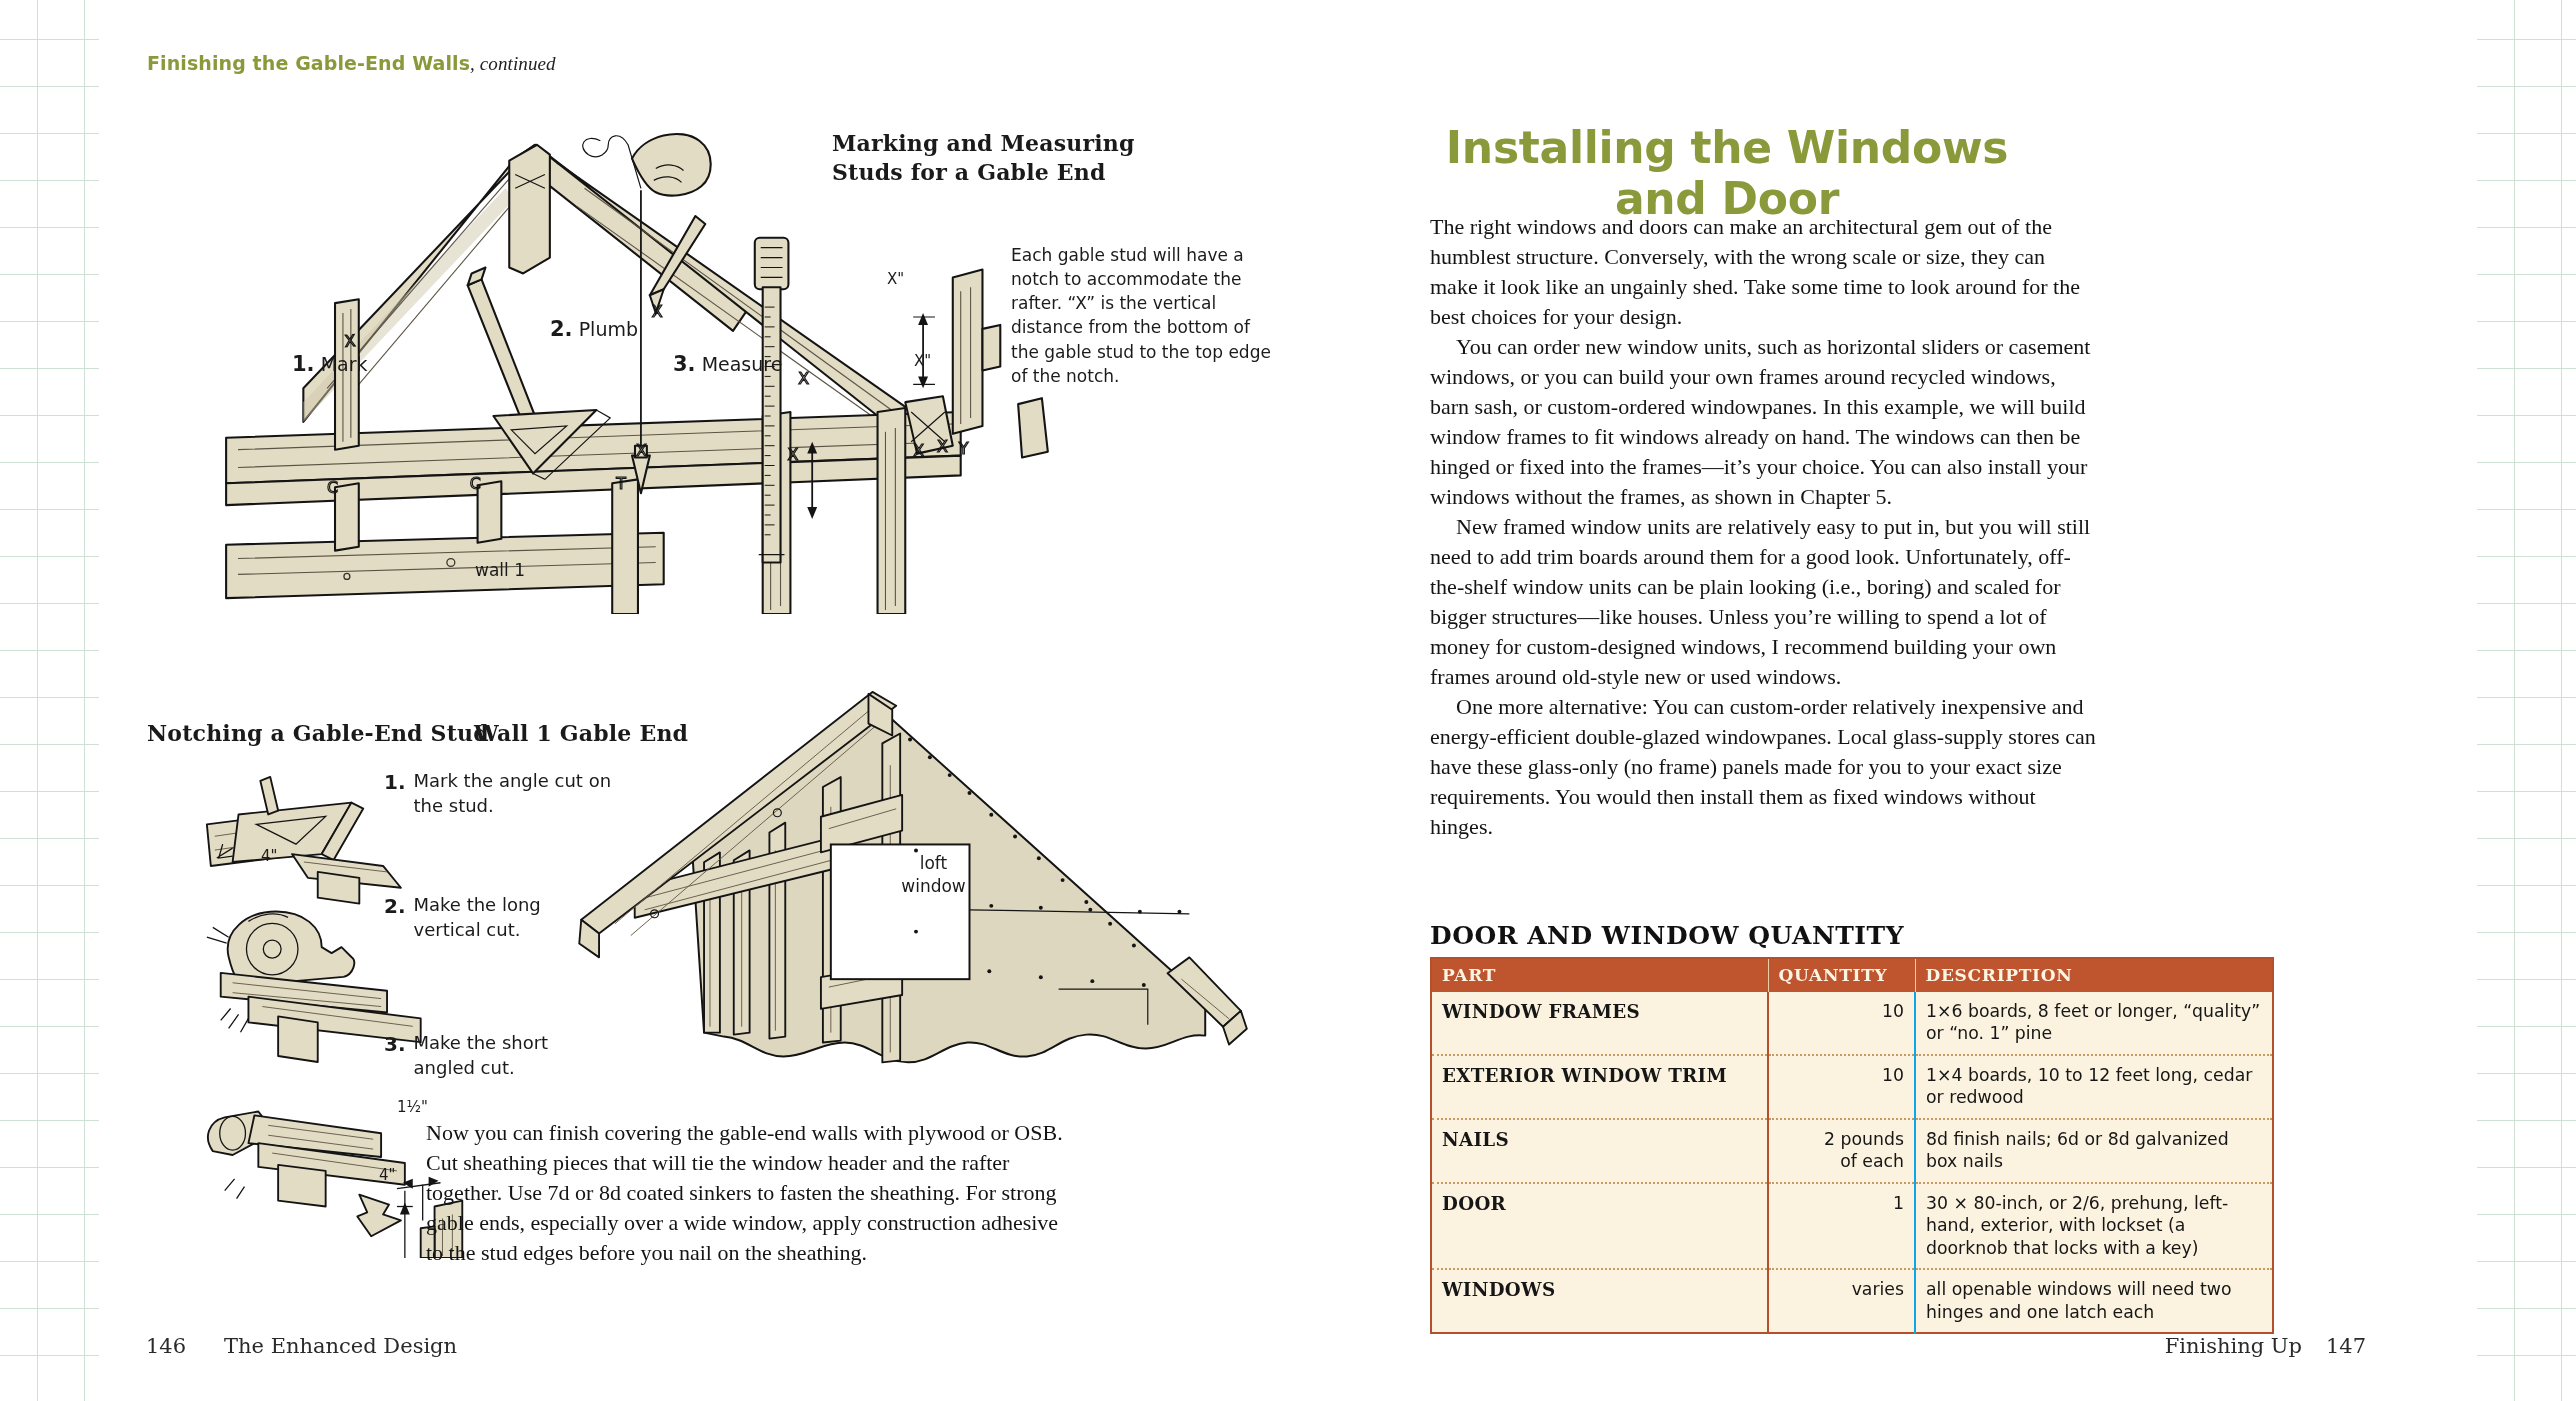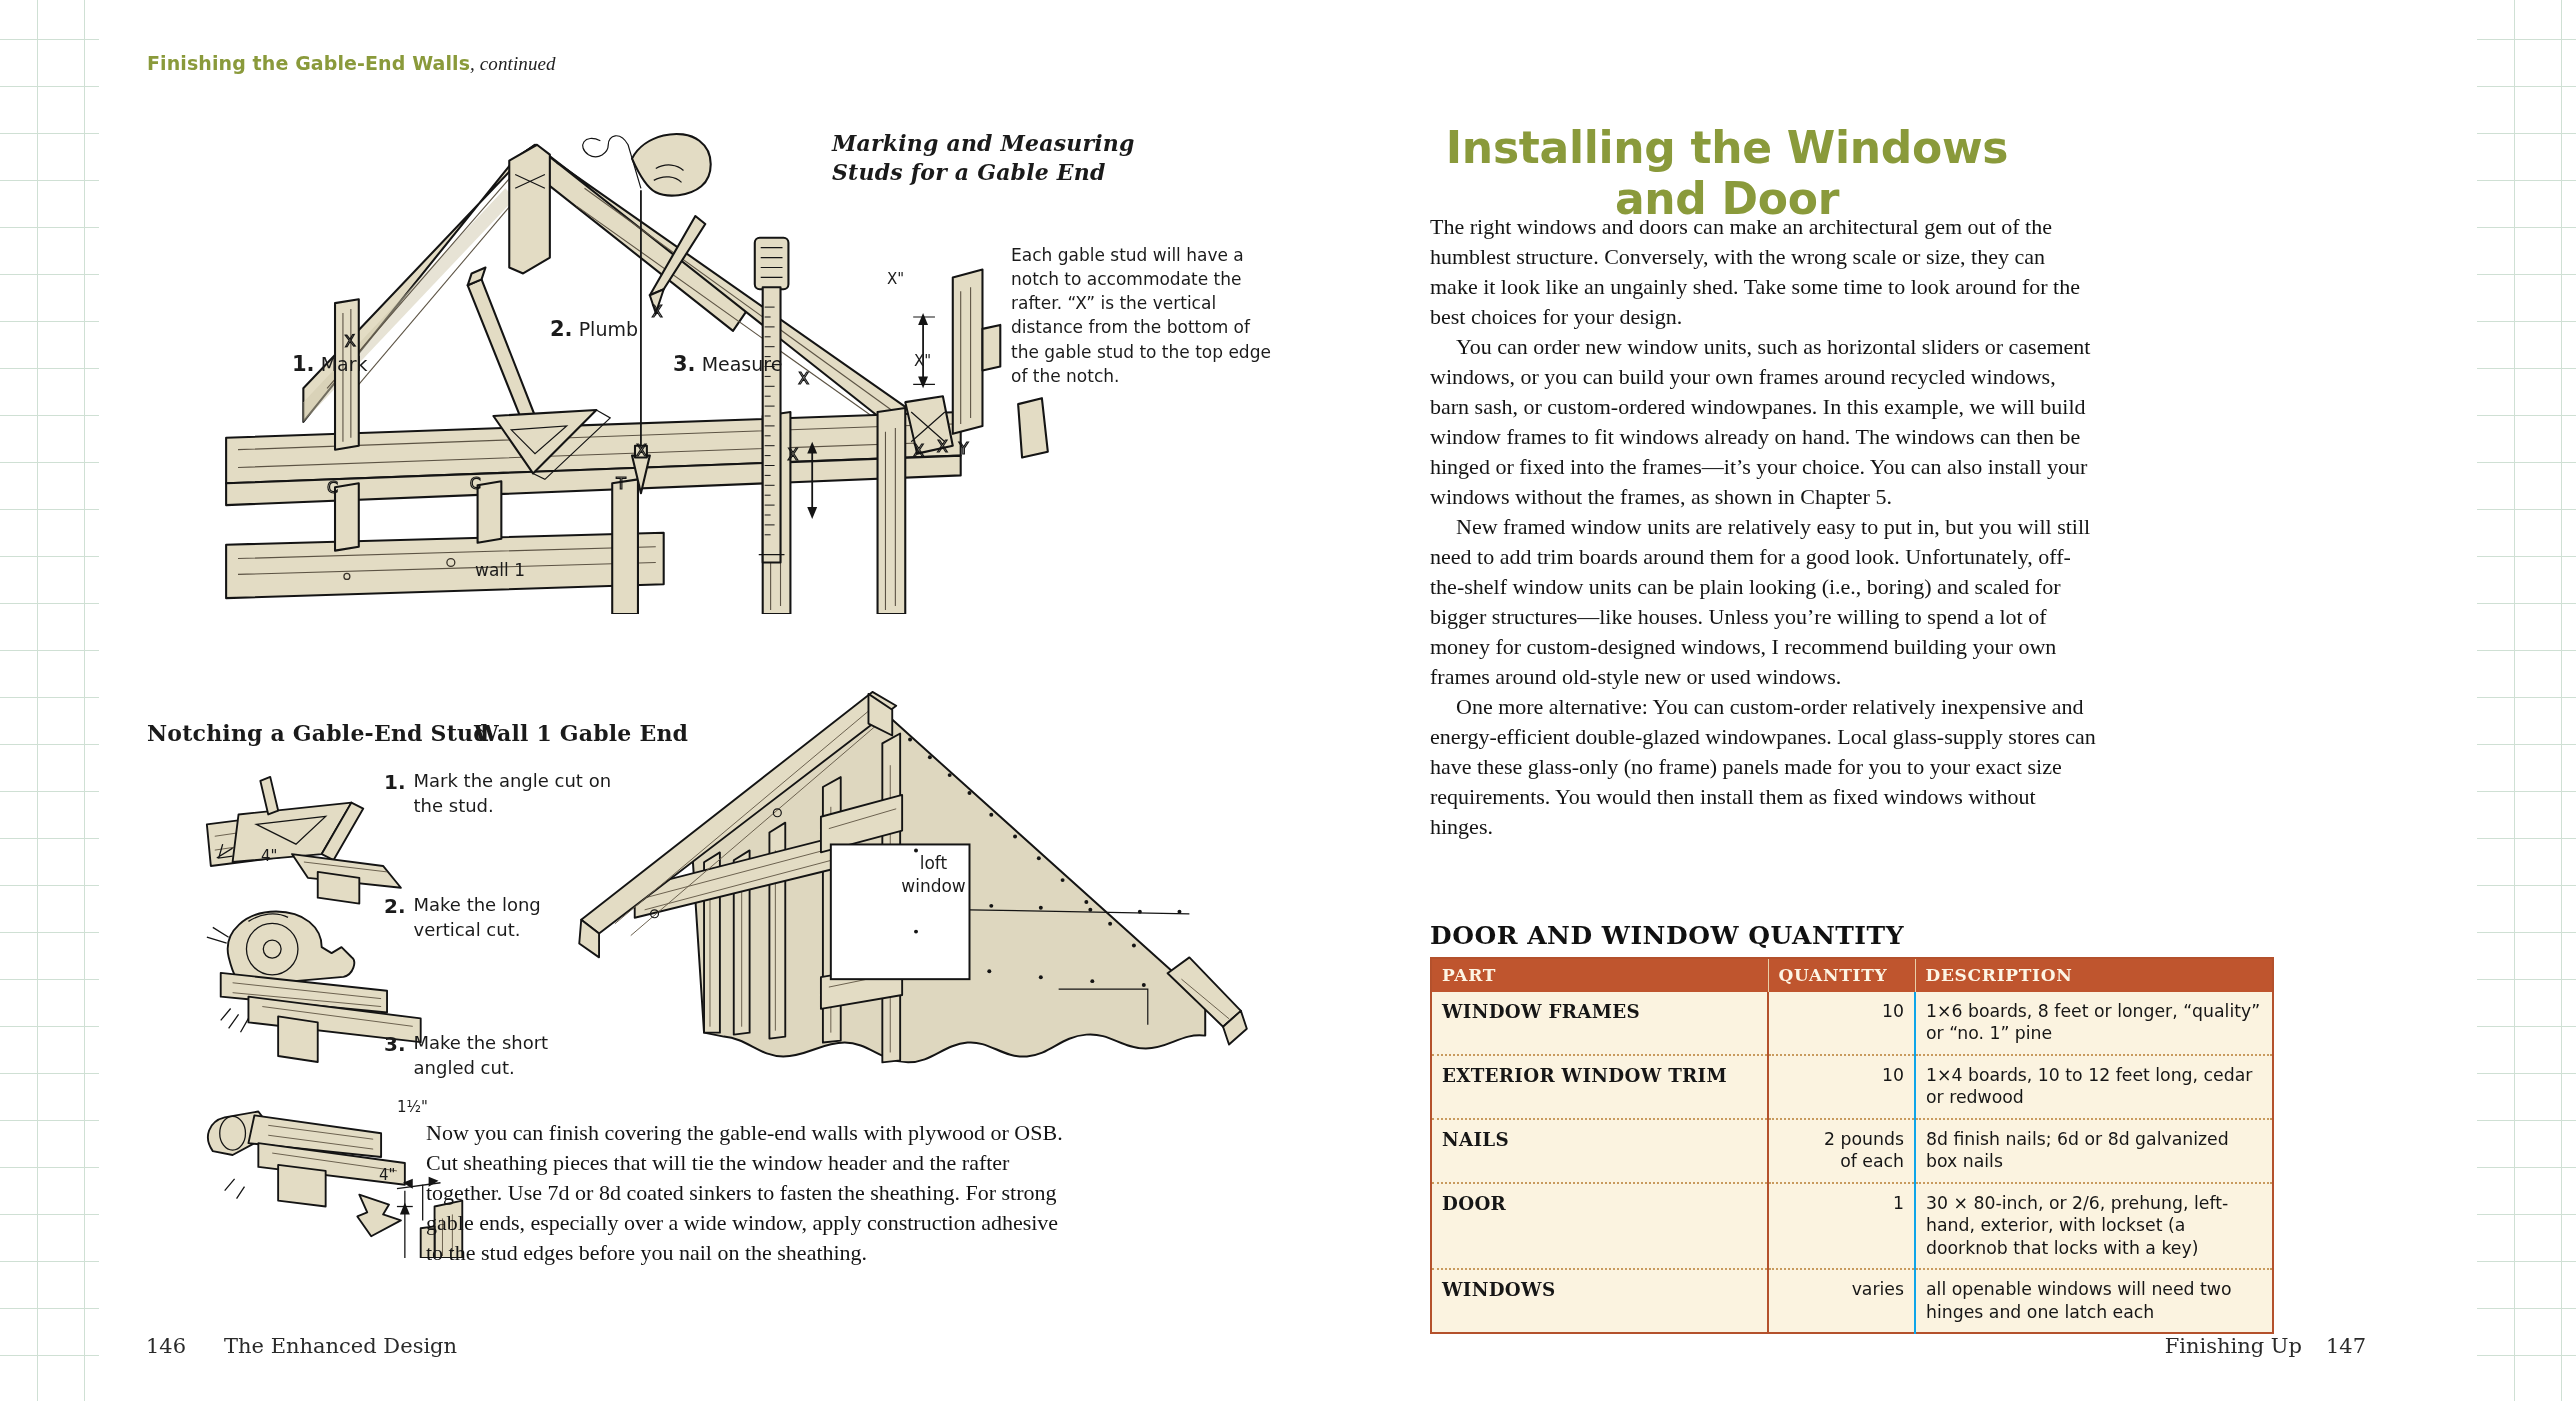--- a/index.html
+++ b/index.html
@@ -46,21 +46,21 @@
     color:#222; font-weight:normal; font-style:italic; font-size:19px;
   }
 
   
   .fig-title {
     position:absolute;
     font-family:"DejaVu Serif", serif;
     font-weight:bold; font-size:22px; color:#1a1a1a;
     line-height:1.32; letter-spacing:0.2px;
   }
-  #fig1-title { left:733px; top:129px;font-style:italic; }
+  #fig1-title { left:733px; top:129px; }
   #fig2-title { left:48px;  top:719px; }
   #fig3-title { left:375px; top:719px; }
 
   
   .callout {
     position:absolute;
     font-family:"DejaVu Sans", sans-serif;
     font-size:17px; color:#1b1b1b; line-height:1.42;
   }
   .step-label {

